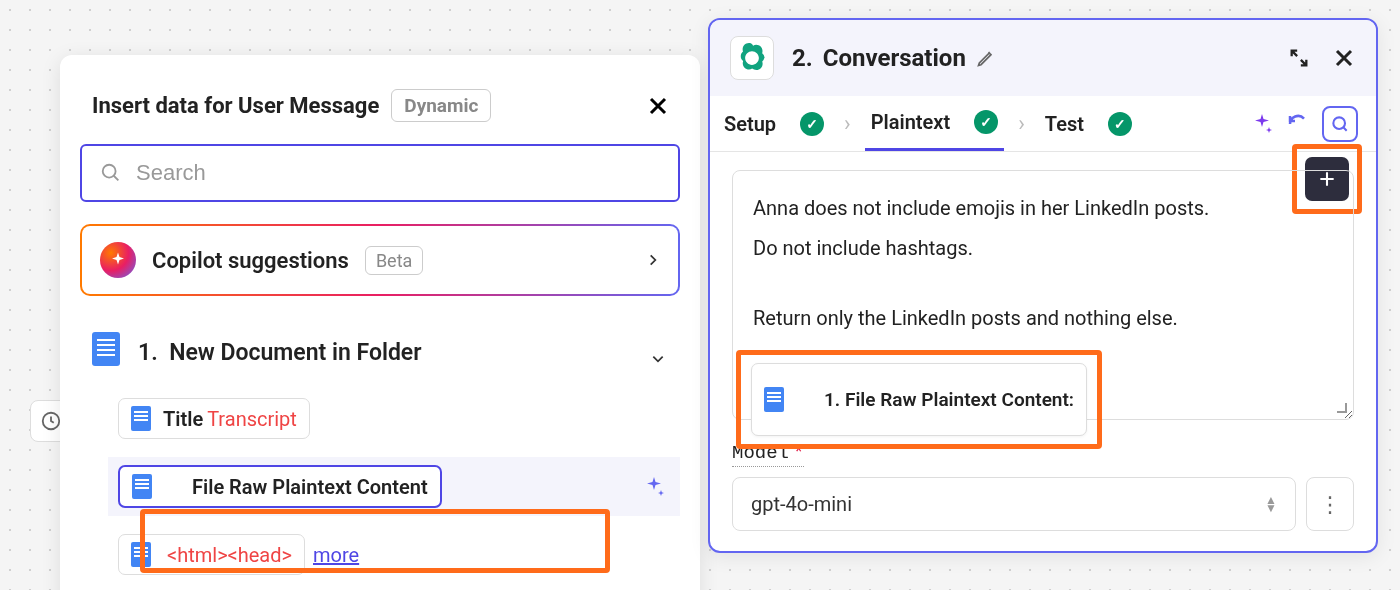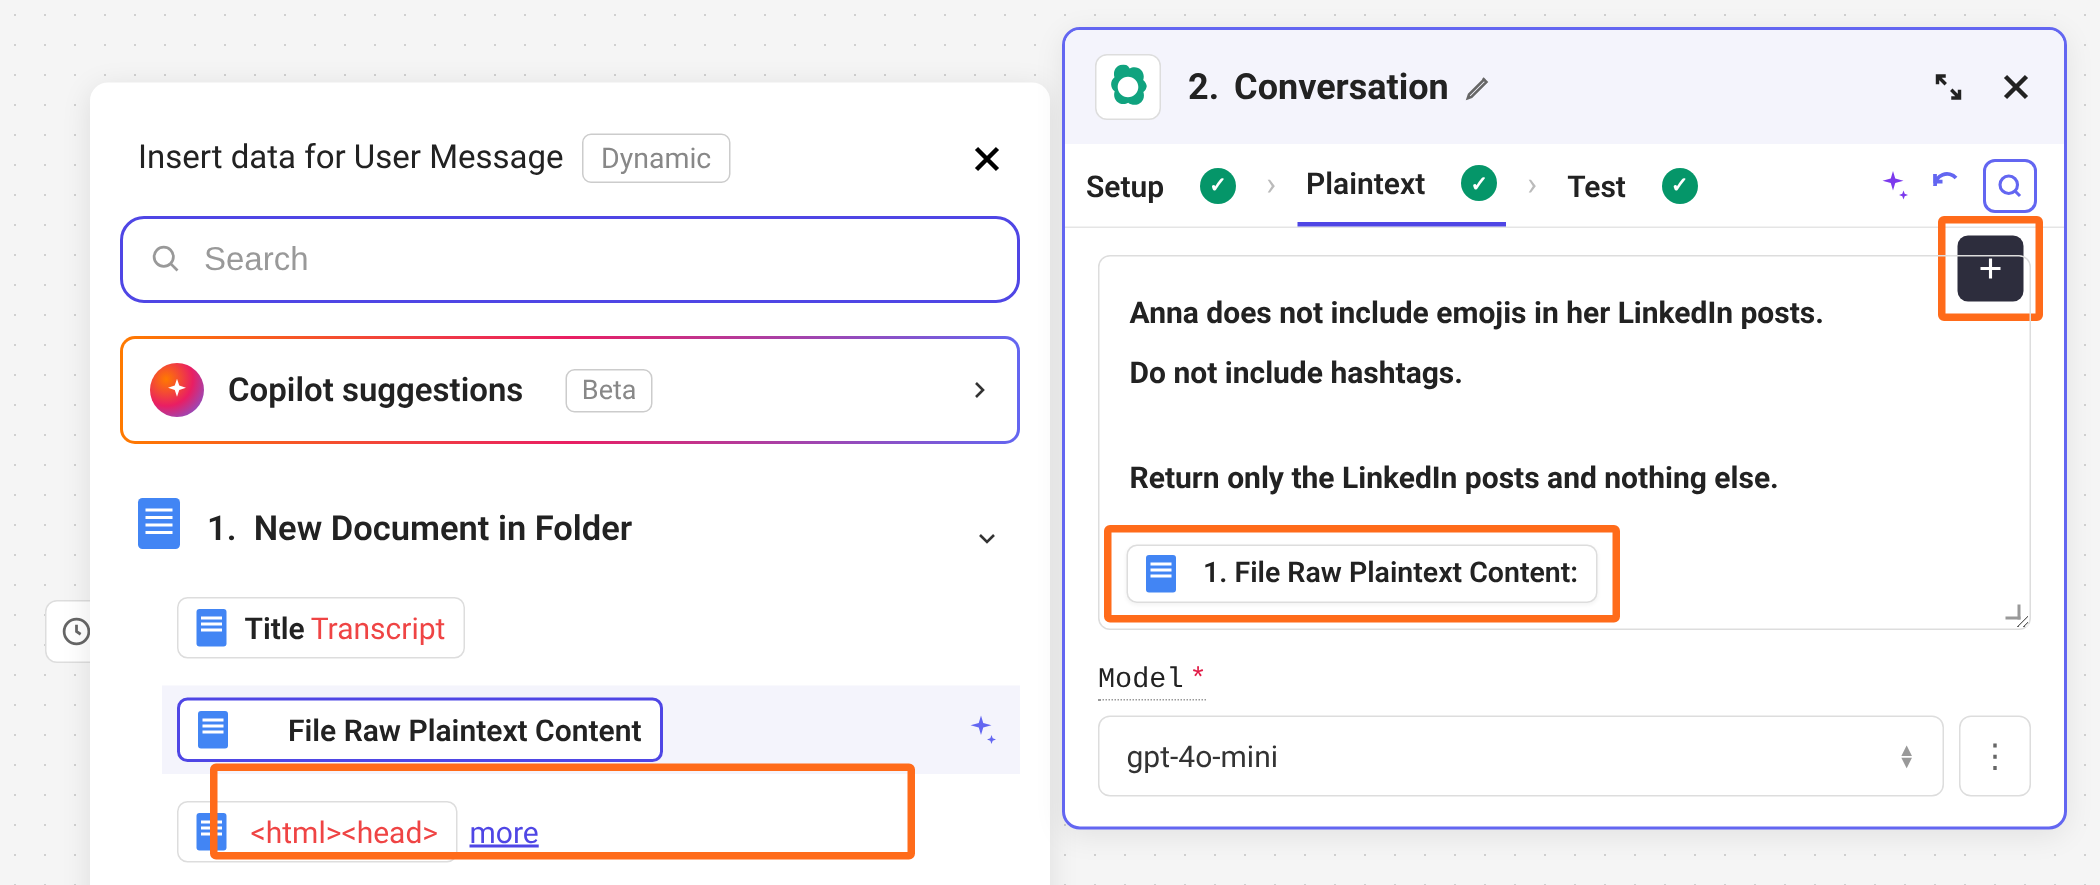--- a/index.html
+++ b/index.html
@@ -5,32 +5,32 @@
 * { box-sizing: border-box; margin: 0; padding: 0; }
 body { font-family: -apple-system, BlinkMacSystemFont, "Segoe UI", Roboto, sans-serif; background: #f5f5f5; width: 1400px; height: 590px; overflow: hidden; position: relative; }
 
 
 .canvas-bg { position: absolute; inset: 0; background-image: radial-gradient(circle, #d0d0d0 1px, transparent 1px); background-size: 20px 20px; }
 
 
 .left-panel { position: absolute; left: 60px; top: 55px; width: 640px; background: #fff; border-radius: 12px; box-shadow: 0 4px 20px rgba(0,0,0,0.1); padding: 34px 20px 20px 20px; }
 
 .insert-header { display: flex; align-items: center; justify-content: space-between; margin-bottom: 22px; padding-left: 12px; }
-.insert-title { font-size: 22px; font-weight: 400; color: #222; display: flex; align-items: center; gap: 12px; }
+.insert-title { font-size: 22px; font-weight: 700; color: #222; display: flex; align-items: center; gap: 12px; }
 .dynamic-badge { border: 1.5px solid #ccc; border-radius: 6px; padding: 4px 12px; font-size: 19px; color: #888; }
 .close-btn { font-size: 32px; font-weight: 700; cursor: pointer; background: none; border: none; padding: 0 10px; }
 
-.search-box { border: 2px solid #4f46e5; border-radius: 16px; display: flex; align-items: center; padding: 14px 18px; margin-bottom: 22px; justify-content: flex-end; }
+.search-box { border: 2px solid #4f46e5; border-radius: 6px; display: flex; align-items: center; padding: 14px 18px; margin-bottom: 22px; justify-content: flex-end; }
 .search-box input { border: none; outline: none; font-size: 22px; flex: 1; background: transparent; color: #333; }
 .search-box input::placeholder { color: #999; }
 .search-icon { color: #999; margin-right: 14px; display: flex; }
 
 .copilot-row { border: 2px solid transparent; background: linear-gradient(#fff,#fff) padding-box, linear-gradient(90deg,#ff7a00,#e91e63,#6366f1) border-box; border-radius: 10px; display: flex; align-items: center; padding: 16px 18px; margin-bottom: 26px; cursor: pointer; }
 .copilot-icon { width: 36px; height: 36px; border-radius: 50%; background: radial-gradient(circle at 30% 30%, #ff7a00, #e91e63 50%, #6366f1); margin-right: 16px; display: flex; align-items: center; justify-content: center; }
-.copilot-label { font-size: 22px; font-weight: 600; color: #222; margin-right: 28px; }
+.copilot-label { font-size: 22px; font-weight: 600; color: #222; margin-right: 16px; }
 .beta-badge { border: 1.5px solid #ccc; border-radius: 6px; padding: 3px 10px; font-size: 18px; color: #888; }
 .copilot-chevron { margin-left: auto; font-size: 26px; color: #333; }
 
 .doc-header { display: flex; align-items: flex-end; padding: 10px 12px; cursor: pointer; }
 .doc-icon { width: 28px; height: 34px; background: #4285f4; border-radius: 3px; position: relative; margin-right: 18px; }
 .doc-icon::before { content: ''; position: absolute; left: 5px; right: 5px; top: 7px; height: 2px; background: #fff; box-shadow: 0 5px 0 #fff, 0 10px 0 #fff, 0 15px 0 #fff; }
 .doc-title { font-size: 23px; font-weight: 600; color: #222; }
 .doc-chevron { margin-left: auto; font-size: 22px; color: #333; }
 
 .doc-items { padding-left: 28px; margin-top: 14px; }
@@ -65,28 +65,28 @@
 .tab { display: flex; align-items: center; padding: 14px 6px; font-size: 20px; font-weight: 600; color: #222; cursor: pointer; gap: 24px; }
 .tab.active { border-bottom: 3px solid #4f46e5; }
 .tab-check { width: 24px; height: 24px; border-radius: 50%; background: #059669; display: flex; align-items: center; justify-content: center; color: #fff; font-size: 14px; }
 .tab-sep { color: #bbb; font-size: 22px; padding: 0 14px; }
 .tab-actions { margin-left: auto; display: flex; gap: 12px; align-items: center; padding-right: 10px; }
 .sparkle-purple { color: #7c3aed; }
 .refresh-icon { color: #6366f1; }
 .search-circle { width: 36px; height: 36px; border: 2px solid #6366f1; border-radius: 8px; display: flex; align-items: center; justify-content: center; color: #6366f1; }
 
 .content-area { position: relative; padding: 18px 22px 20px 22px; }
-.textarea-box { border: 1px solid #ddd; border-radius: 8px; padding: 18px 20px; font-size: 20px; line-height: 1.9; color: #222; position: relative; min-height: 250px; resize: both; overflow: auto; font-weight: bold; }
+.textarea-box { border: 1px solid #ddd; border-radius: 8px; padding: 18px 20px; font-size: 20px; line-height: 1.9; color: #222; position: relative; min-height: 250px; resize: both; overflow: auto; }
 .textarea-box p { margin-bottom: 2px; }
 .textarea-box .blank { height: 30px; }
 
 .plus-button-wrap { position: absolute; right: 14px; top: -8px; border: 5px solid #ff6b1a; border-radius: 4px; padding: 8px; }
 .plus-button { width: 44px; height: 44px; background: #2d2d3d; border-radius: 7px; display: flex; align-items: center; justify-content: center; color: #fff; font-size: 26px; cursor: pointer; }
 
-.pill { display: inline-flex; align-items: flex-start; border: 1.5px solid #ddd; border-radius: 7px; padding: 6px 12px; background: #fff; gap: 6px; box-shadow: 0 1px 3px rgba(0,0,0,0.05); }
+.pill { display: inline-flex; align-items: center; border: 1.5px solid #ddd; border-radius: 7px; padding: 23px 12px; background: #fff; gap: 28px; box-shadow: 0 1px 3px rgba(0,0,0,0.05); }
 .pill-label { font-size: 19px; font-weight: 600; color: #222; }
 
 .highlight-pill { position: absolute; left: 26px; top: 198px; border: 5px solid #ff6b1a; border-radius: 4px; padding: 8px 10px; }
 
 .resize-handle { position: absolute; right: 4px; bottom: 4px; width: 14px; height: 14px; }
 .resize-handle::before { content: ''; position: absolute; right: 2px; bottom: 2px; width: 8px; height: 8px; border-right: 2px solid #999; border-bottom: 2px solid #999; }
 
 .model-label { font-size: 19px; font-weight: 500; color: #222; margin: 22px 0 10px 0; border-bottom: 1px dotted #999; display: inline-block; padding-bottom: 2px; font-family: Liberation Mono, monospace; }
 .req-star { color: #e11d48; margin-left: 4px; }
 .model-row { display: flex; gap: 10px; }

